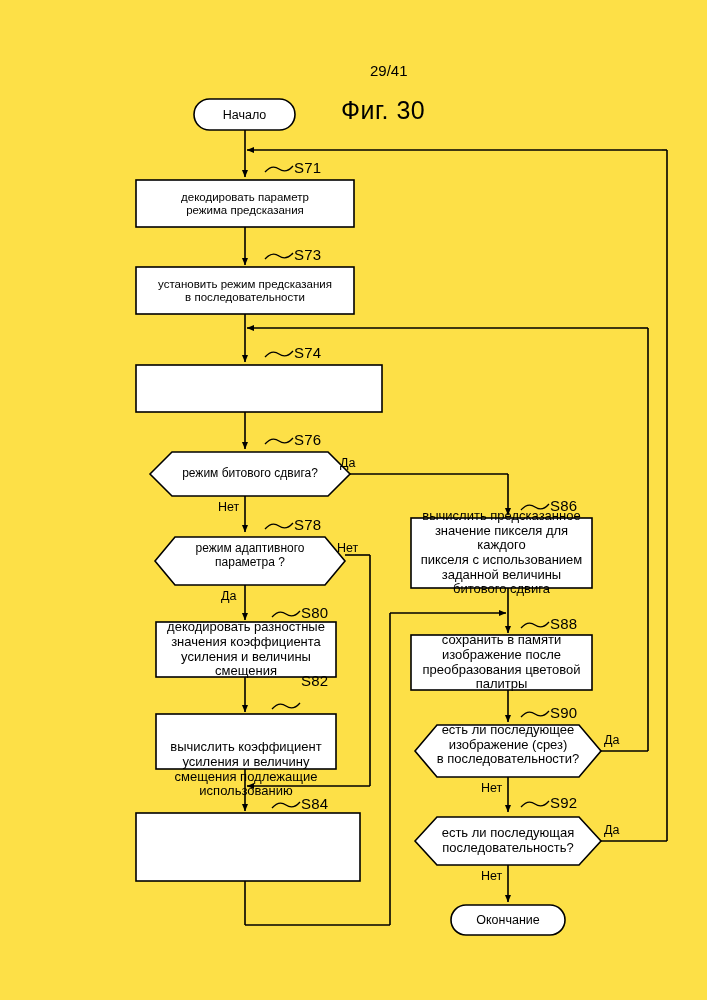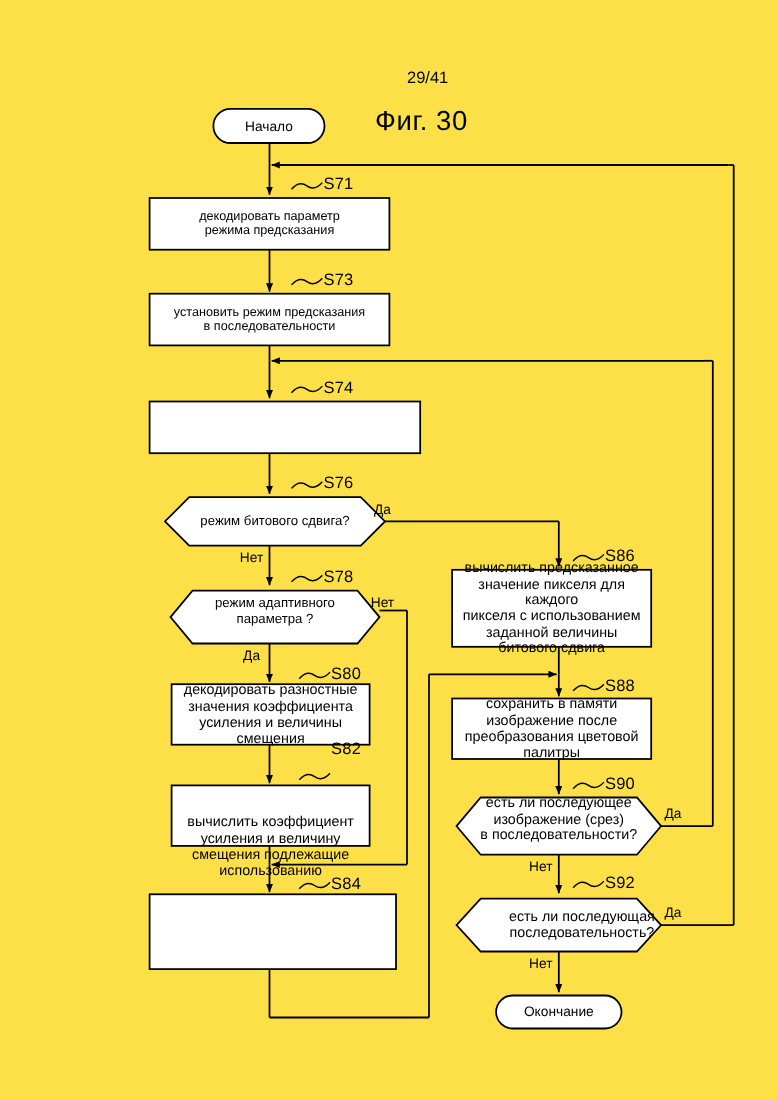--- a/index.html
+++ b/index.html
@@ -199,21 +199,21 @@
 
   <div class="node-text t-small" style="left:411px; top:635px; width:181px; height:55px;">сохранить в памяти
 изображение после
 преобразования цветовой
 палитры</div>
 
   <div class="node-text t-small" style="left:425px; top:725px; width:166px; height:40px;">есть ли последующее
 изображение (срез)
 в последовательности?</div>
 
-  <div class="node-text t-small" style="left:446px; top:817px; width:166px; height:48px;">есть ли последующая
+  <div class="node-text t-small" style="left:425px; top:817px; width:166px; height:48px;">есть ли последующая
 последовательность?</div>
 
   <div class="node-text t-start" style="left:451px; top:905px; width:114px; height:30px;">Окончание</div>
 
   <div class="step-label" style="left:294px; top:159px;text-align:center;">S71</div>
   <div class="step-label" style="left:294px; top:246px;">S73</div>
   <div class="step-label" style="left:294px; top:344px;">S74</div>
   <div class="step-label" style="left:294px; top:431px;">S76</div>
   <div class="step-label" style="left:294px; top:516px;">S78</div>
   <div class="step-label" style="left:301px; top:604px;text-align:right;">S80</div>

